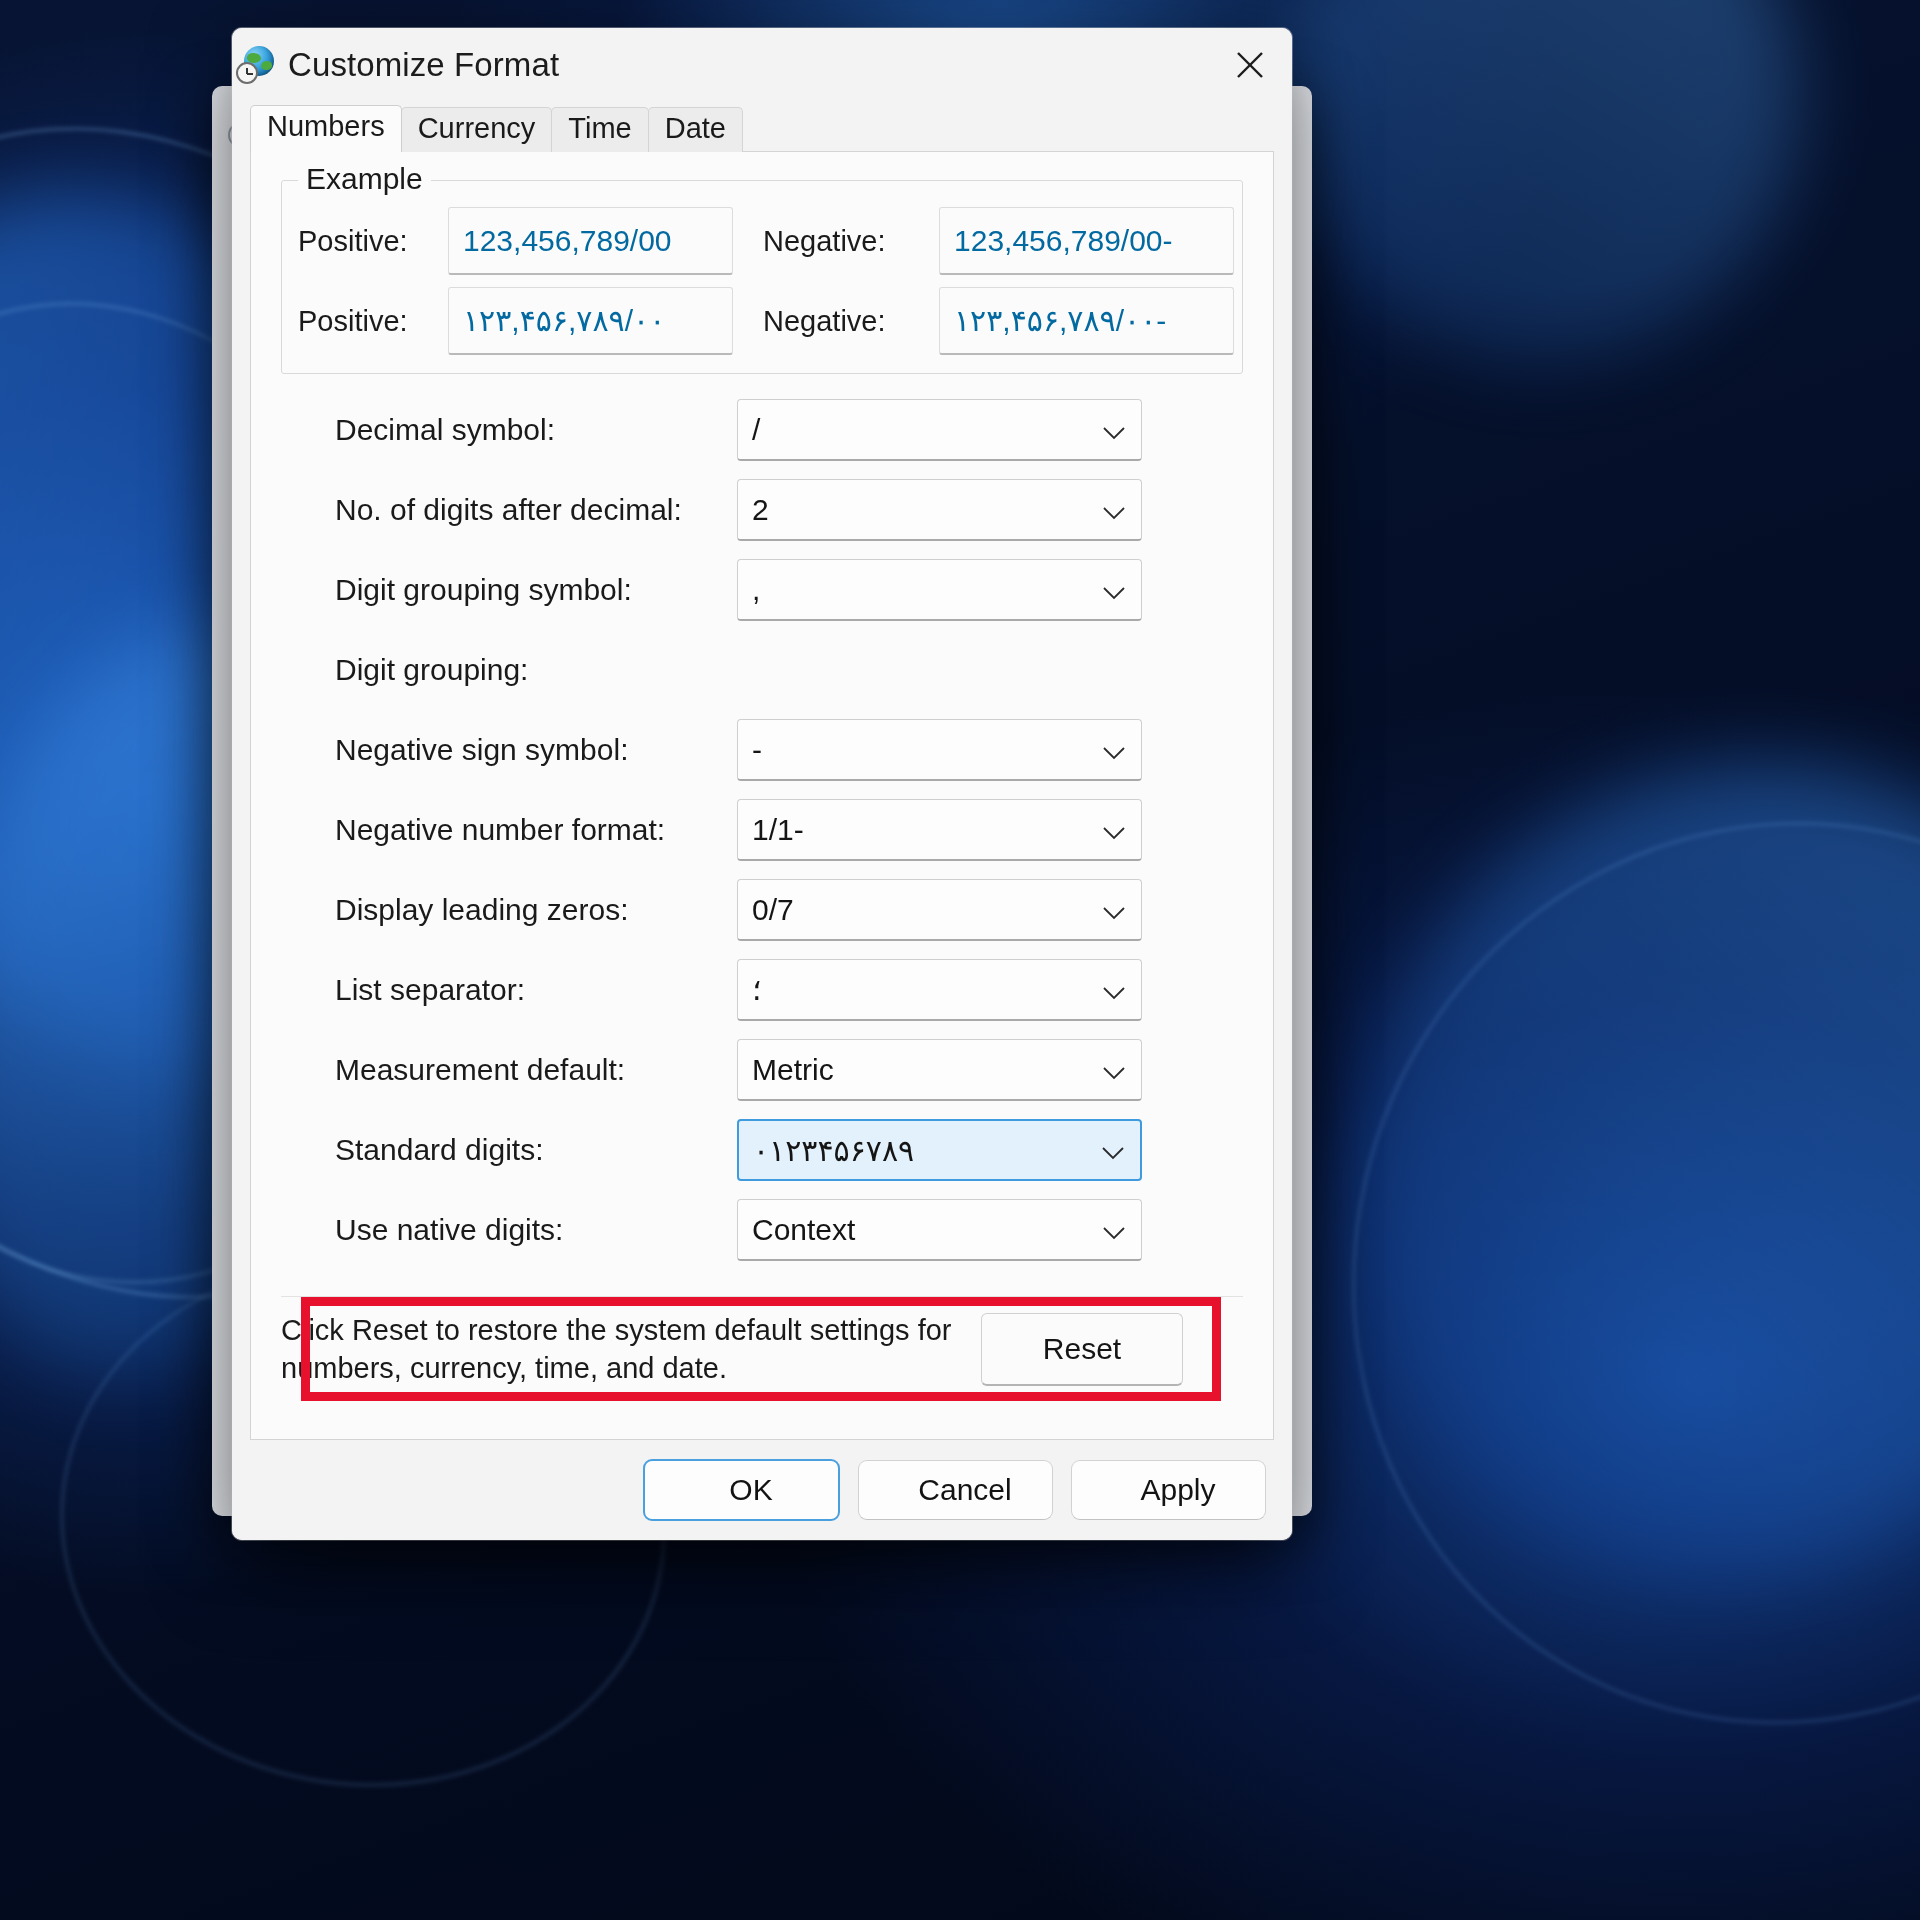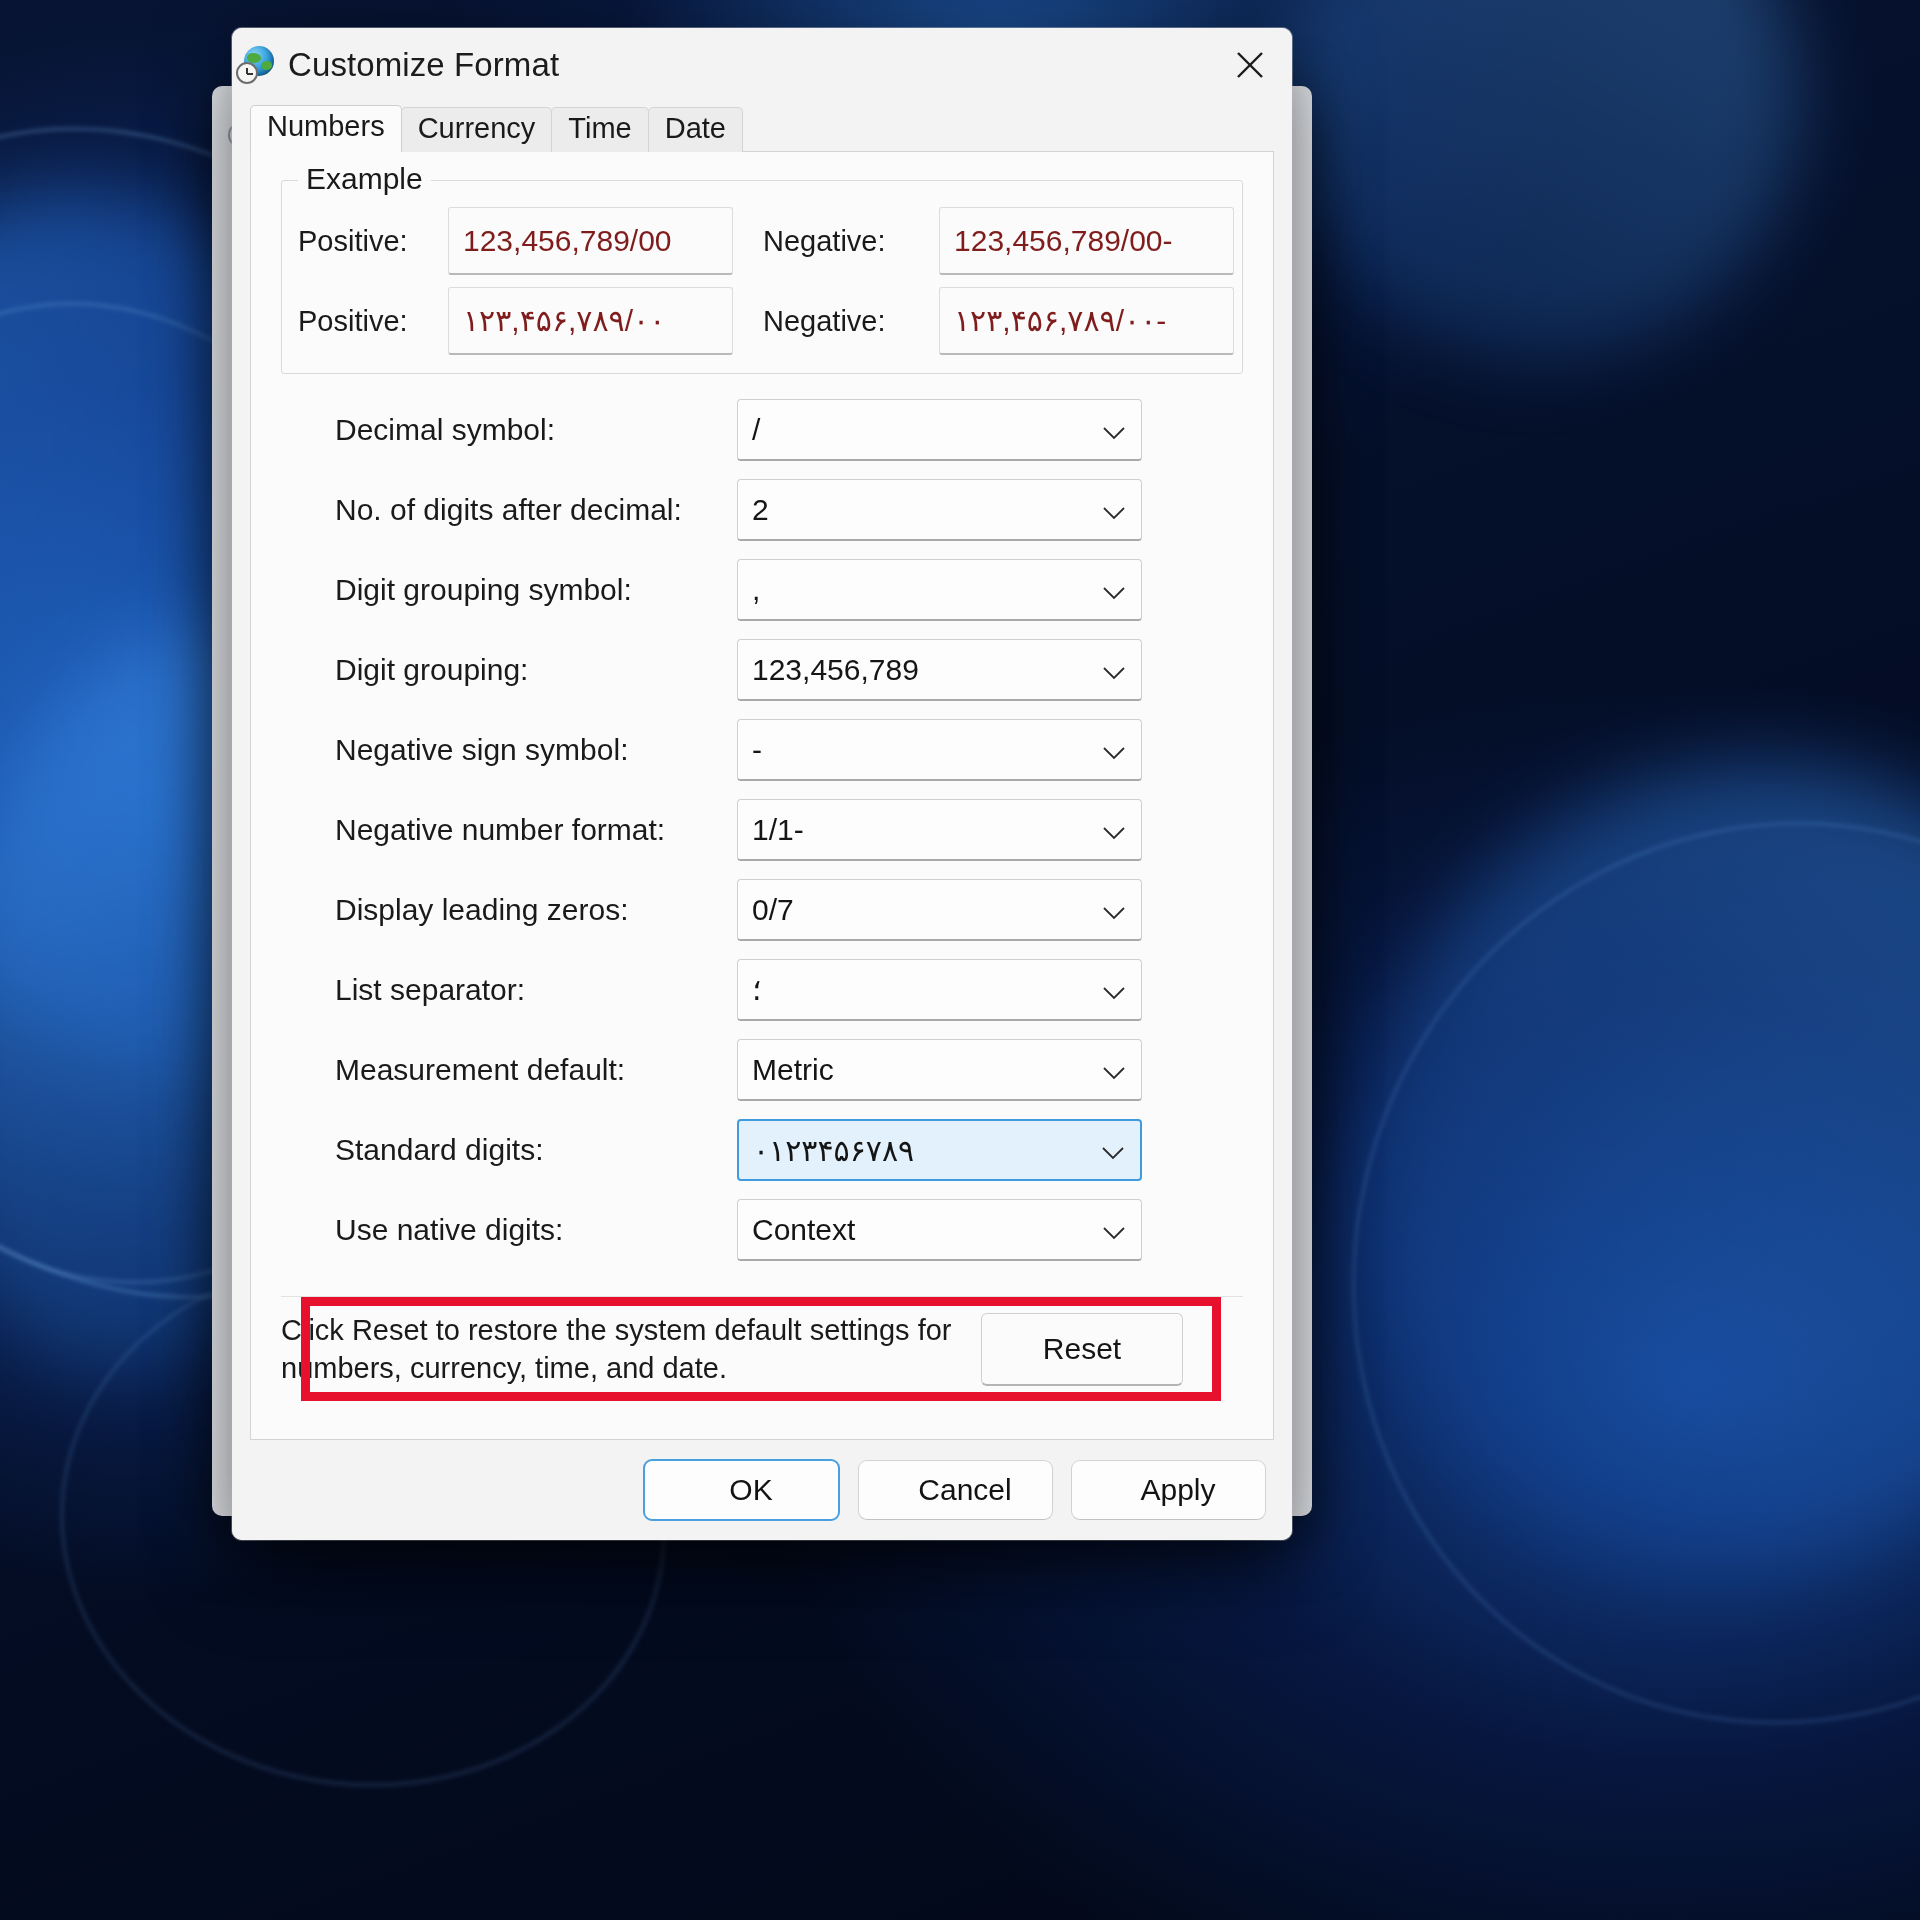--- a/index.html
+++ b/index.html
@@ -247,21 +247,21 @@
     height: 68px;
     background: #fbfbfb;
     border: 1px solid #dcdcdc;
     border-bottom: 2px solid #b9b9b9;
     border-radius: 3px;
     display: flex;
     align-items: center;
     padding: 0 14px;
     box-sizing: border-box;
     font-size: 30px;
-    color: #7f1d1d;
+    color: #0369a1;
     overflow: hidden;
     white-space: nowrap;
   }
   .ex-field.rtl {
     justify-content: flex-end;
     direction: rtl;
   }
 
   
   #settings { margin-top: 4px; }
@@ -481,28 +481,20 @@
           <span class="chev">
             <svg width="22" height="13" viewBox="0 0 22 13">
                 <polyline points="1,1 11,11 21,1" fill="none" stroke="#2b2b2b" stroke-width="1.8"></polyline>
               </svg>
           </span>
         </div>
       </div>
 
       <div class="srow">
         <div class="slabel">Digit grouping:</div>
-        <div class="combo">
-          <span>123,456,789</span>
-          <span class="chev">
-            <svg width="22" height="13" viewBox="0 0 22 13">
-                <polyline points="1,1 11,11 21,1" fill="none" stroke="#2b2b2b" stroke-width="1.8"></polyline>
-              </svg>
-          </span>
-        </div>
       </div>
 
       <div class="srow">
         <div class="slabel">Negative sign symbol:</div>
         <div class="combo">
           <span>-</span>
           <span class="chev">
             <svg width="22" height="13" viewBox="0 0 22 13">
                 <polyline points="1,1 11,11 21,1" fill="none" stroke="#2b2b2b" stroke-width="1.8"></polyline>
               </svg>

